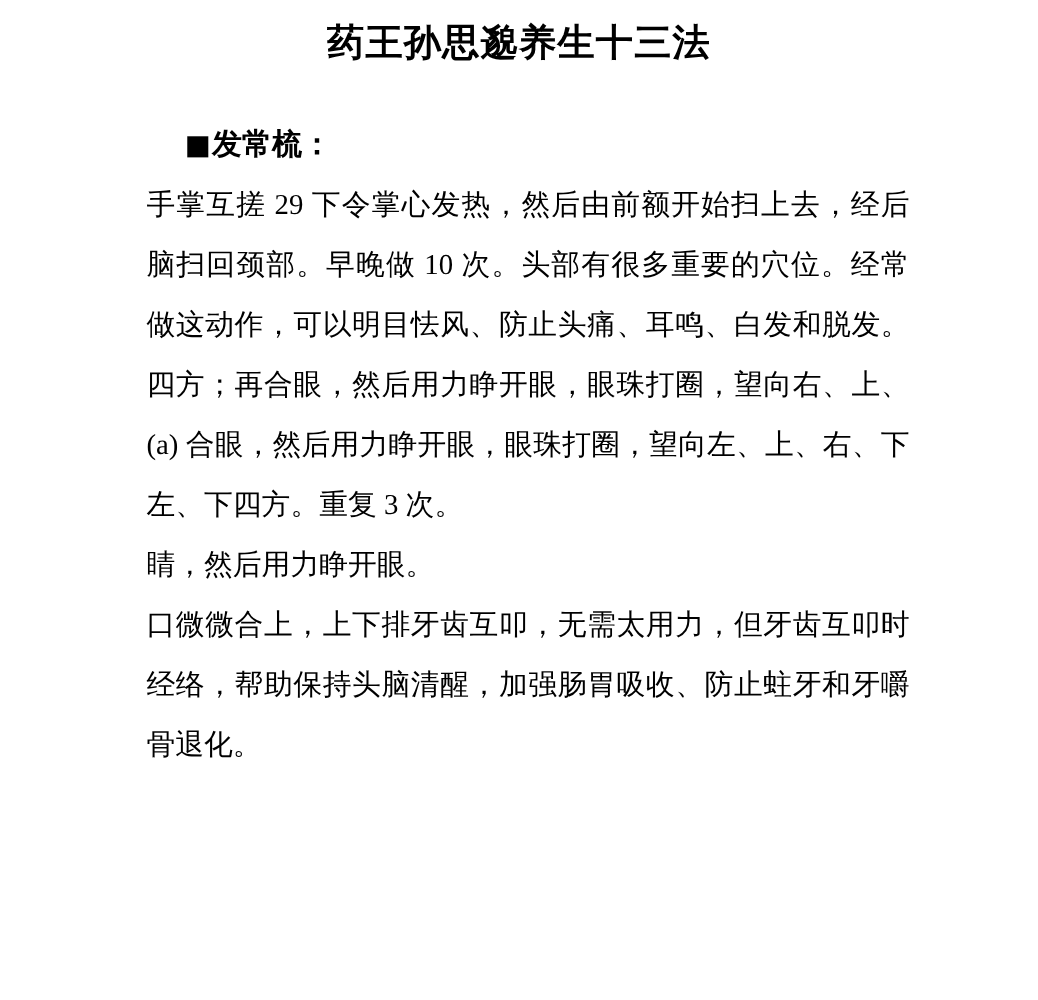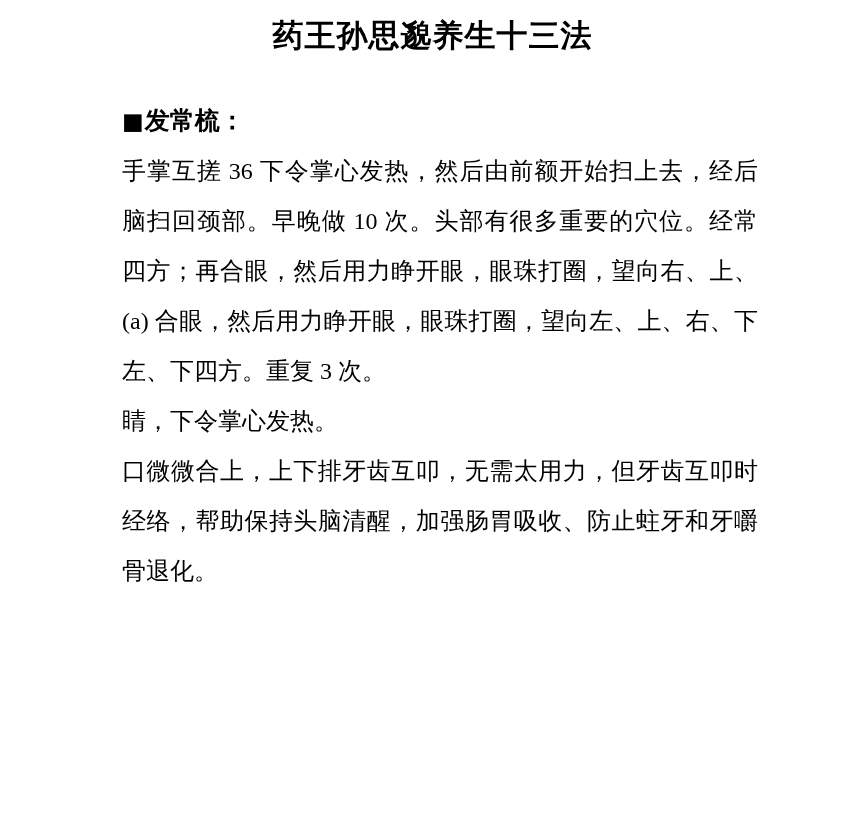--- a/index.html
+++ b/index.html
@@ -33,20 +33,21 @@
     top: 96px;
     left: 122px;
     width: 636px;
   }
   .heading {
     height: 50px;
     line-height: 50px;
     font-size: 25px;
     font-weight: bold;
     white-space: nowrap;
+    margin-left: 32px;
   }
   .heading .bullet {
     font-family: "DejaVu Sans", sans-serif;
     font-size: 23px;
     margin-right: 1px;
   }
   .line {
     height: 50px;
     line-height: 50px;
     font-size: 24px;
@@ -61,26 +62,27 @@
 
 <div class="page">
 
   <h1 class="doc-title">药王孙思邈养生十三法</h1>
 
   <div class="content">
 
     <div class="heading">
       <span class="bullet">■</span><span>发常梳：</span>
     </div>
-    <div class="line jl">手掌互搓 36 下令掌心发热，然后由前额开始扫上去，经后</div>
+    <div class="line jl">手掌互搓 29 下令掌心发热，然后由前额开始扫上去，经后</div>
     <div class="line jl">脑扫回颈部。早晚做 10 次。头部有很多重要的穴位。经常</div>
+    <div class="line jl">做这动作，可以明目怯风、防止头痛、耳鸣、白发和脱发。</div>
 
     <div class="line jl">四方；再合眼，然后用力睁开眼，眼珠打圈，望向右、上、</div>
     <div class="line jl">(a) 合眼，然后用力睁开眼，眼珠打圈，望向左、上、右、下</div>
     <div class="line">左、下四方。重复 3 次。</div>
-    <div class="line">睛，下令掌心发热。</div>
+    <div class="line">睛，然后用力睁开眼。</div>
 
     <div class="line jl">口微微合上，上下排牙齿互叩，无需太用力，但牙齿互叩时</div>
     <div class="line jl">经络，帮助保持头脑清醒，加强肠胃吸收、防止蛀牙和牙嚼</div>
     <div class="line">骨退化。</div>
 
   </div>
 </div>
 
 </body></html>

